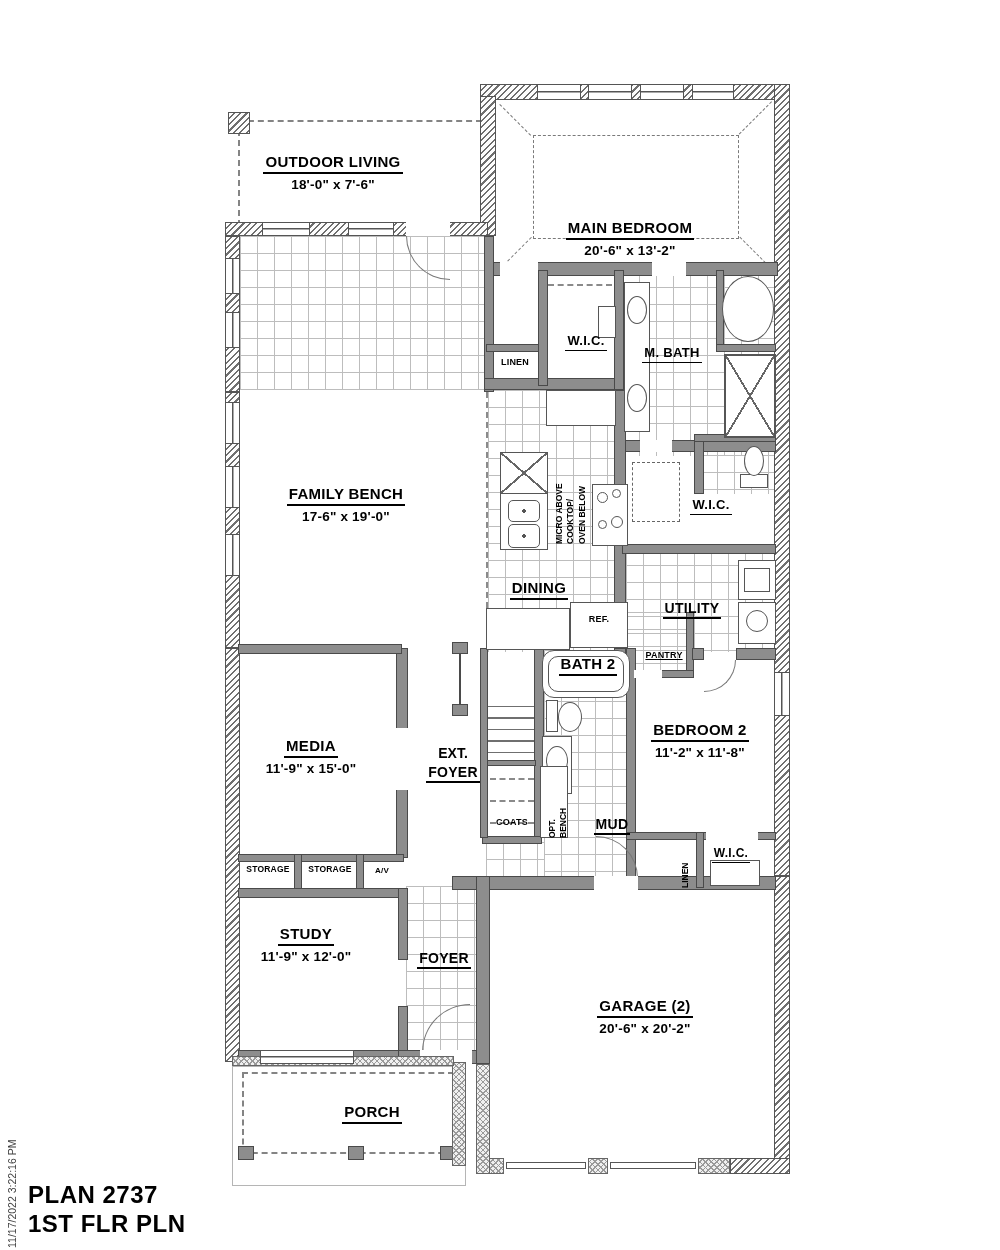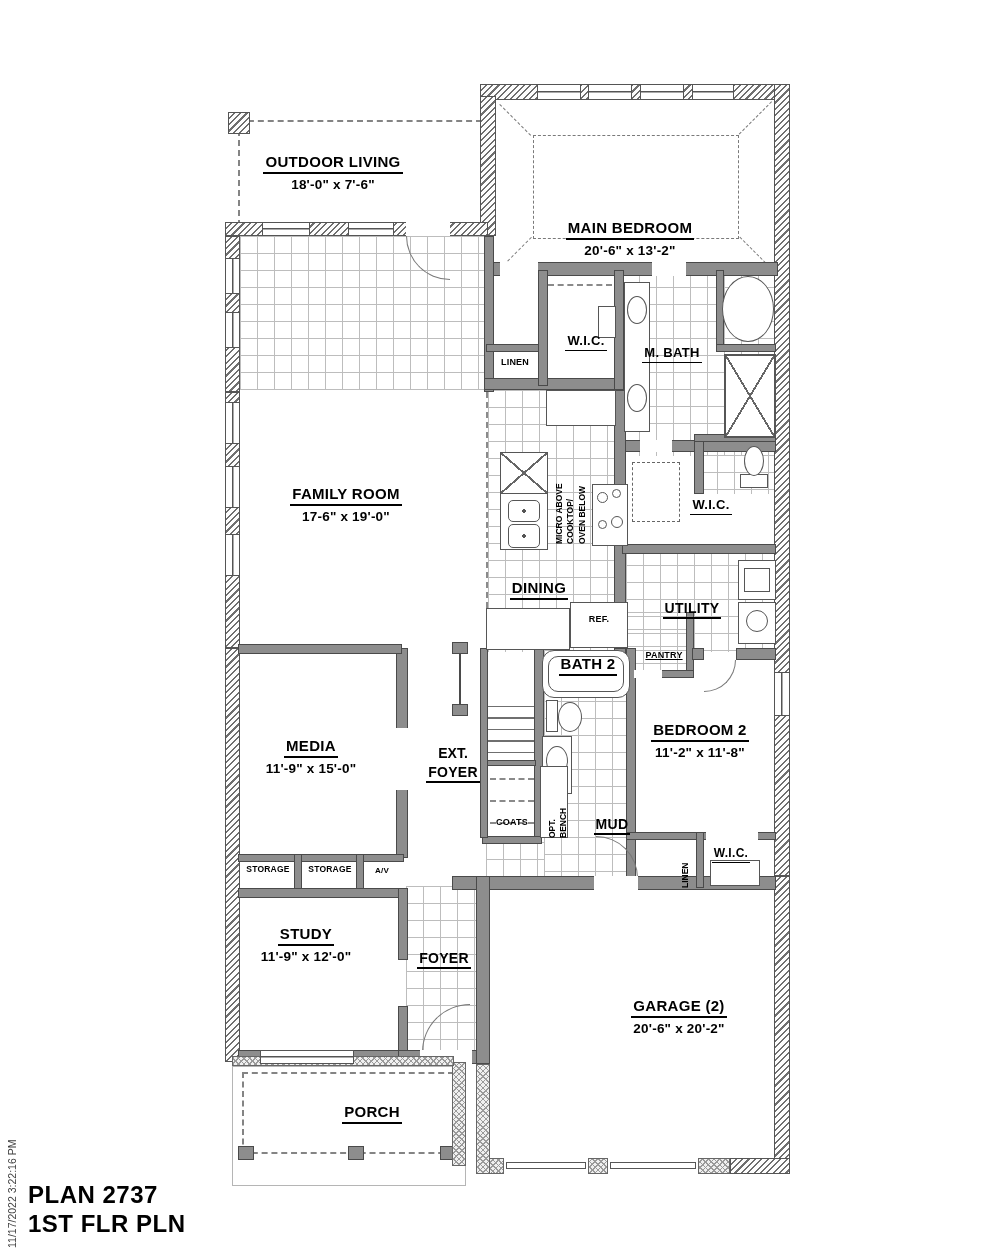--- a/index.html
+++ b/index.html
@@ -222,21 +222,21 @@
 
   <div class="lbl" style="left:258px;top:152px;width:150px;">
     <span class="nm">OUTDOOR LIVING</span>
     <span class="dims">18'-0" x 7'-6"</span>
   </div>
   <div class="lbl" style="left:553px;top:174px;width:154px;margin-top:44px;">
     <span class="nm">MAIN BEDROOM</span>
     <span class="dims">20'-6" x 13'-2"</span>
   </div>
   <div class="lbl" style="left:250px;top:484px;width:192px;">
-    <span class="nm">FAMILY ROOM</span>
+    <span class="nm">FAMILY BENCH</span>
     <span class="dims">17-6" x 19'-0"</span>
   </div>
   <div class="lbl" style="left:494px;top:578px;width:90px;">
     <span class="nm">DINING</span>
   </div>
   <div class="lbl mid" style="left:548px;top:330px;width:76px;">
     <span class="nm">W.I.C.</span>
   </div>
   <div class="slabel" style="left:488px;top:357px;width:54px;">LINEN</div>
   <div class="lbl mid" style="left:628px;top:342px;width:88px;">
@@ -282,21 +282,21 @@
   <div class="slabel" style="left:240px;top:864px;width:56px;font-size:8.5px;">STORAGE</div>
   <div class="slabel" style="left:302px;top:864px;width:56px;font-size:8.5px;">STORAGE</div>
   <div class="slabel" style="left:360px;top:866px;width:44px;font-size:8px;">A/V</div>
   <div class="lbl" style="left:230px;top:924px;width:152px;">
     <span class="nm">STUDY</span>
     <span class="dims">11'-9" x 12'-0"</span>
   </div>
   <div class="lbl" style="left:406px;top:948px;width:76px;">
     <span class="nm" style="font-size:14px;">FOYER</span>
   </div>
-  <div class="lbl" style="left:592px;top:996px;width:174px;">
+  <div class="lbl" style="left:558px;top:996px;width:174px;">
     <span class="nm">GARAGE (2)</span>
     <span class="dims">20'-6" x 20'-2"</span>
   </div>
   <div class="lbl" style="left:320px;top:1102px;width:104px;">
     <span class="nm">PORCH</span>
   </div>
   <div class="vlabel" style="left:550px;top:436px;width:42px;height:108px;">
     <span>MICRO ABOVE</span>
     <span>COOKTOP/</span>
     <span>OVEN BELOW</span>

